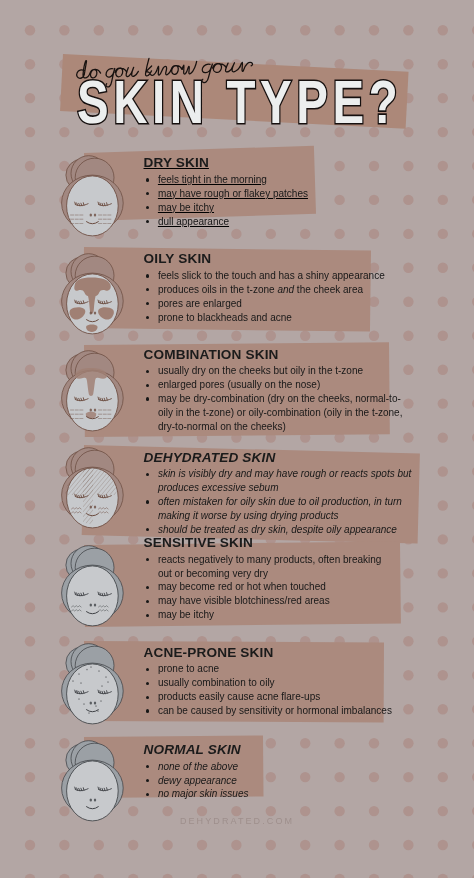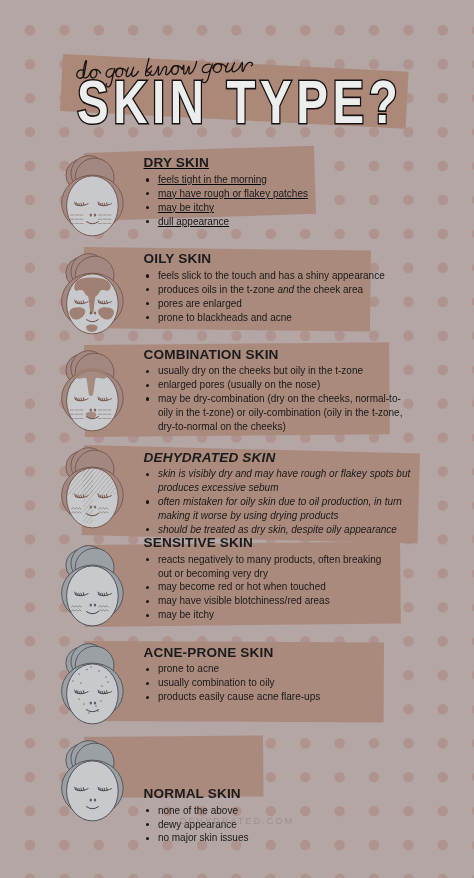--- a/index.html
+++ b/index.html
@@ -610,21 +610,21 @@
             <line x1="48.10" y1="52.90" x2="47.00" y2="50.30" stroke="#6b4c40" stroke-width="0.9" stroke-linecap="round"></line>
             <line x1="50.20" y1="52.80" x2="49.20" y2="50.20" stroke="#6b4c40" stroke-width="0.9" stroke-linecap="round"></line>
             <line x1="52.30" y1="52.20" x2="51.60" y2="49.70" stroke="#6b4c40" stroke-width="0.9" stroke-linecap="round"></line>
             <ellipse cx="35.8" cy="61.9" rx="1.2" ry="1.5" fill="#6b4c40" opacity="0.8"></ellipse>
             <ellipse cx="40.0" cy="61.9" rx="1.2" ry="1.5" fill="#6b4c40" opacity="0.8"></ellipse>
             <path d="M31.5,68.7 Q37.4,73.0 43.3,68.7" fill="none" stroke="#6b4c40" stroke-width="1.0" stroke-linecap="round"></path>
           </svg></div>
         <div class="txt" style="left:143.5px;top:450.5px;width:272px;font-style:italic;">
           <div class="head">DEHYDRATED SKIN</div>
           <ul class="bul">
-            <li>skin is visibly dry and may have rough or flakey spots but produces excessive sebum</li>
+            <li>skin is visibly dry and may have rough or reacts spots but produces excessive sebum</li>
             <li>often mistaken for oily skin due to oil production, in turn making it worse by using drying products</li>
             <li>should be treated as dry skin, despite oily appearance</li>
           </ul>
         </div>
       </div>
       <div class="section" style="top: 0px;">
         <div class="tanbox" style="left:84px;top:545.2px;width:315.6px;height:82px;transform:rotate(-0.65deg);transform-origin:0 0;"></div>
         <div class="face" style="top:543.2px;"><svg width="76" height="92" viewBox="0 0 76 92">
             <circle cx="26.9" cy="22.1" r="16.0" fill="#9ba0a5" stroke="#3f4246" stroke-width="0.75"></circle>
             <circle cx="33.7" cy="20.4" r="17.7" fill="#9ba0a5" stroke="#3f4246" stroke-width="0.75"></circle>
@@ -701,20 +701,21 @@
             <ellipse cx="35.8" cy="61.9" rx="1.2" ry="1.5" fill="#3f4246" opacity="0.8"></ellipse>
             <ellipse cx="40.0" cy="61.9" rx="1.2" ry="1.5" fill="#3f4246" opacity="0.8"></ellipse>
             <path d="M31.5,68.7 Q37.4,73.0 43.3,68.7" fill="none" stroke="#3f4246" stroke-width="1.0" stroke-linecap="round"></path>
           </svg></div>
         <div class="txt" style="left:143.5px;top:645.7px;width:260px;">
           <div class="head">ACNE-PRONE SKIN</div>
           <ul class="bul">
             <li>prone to acne</li>
             <li>usually combination to oily</li>
             <li>products easily cause acne flare-ups</li>
+            <li>can be caused by sensitivity or hormonal imbalances</li>
           </ul>
         </div>
       </div>
       <div class="section" style="top: 0px;">
         <div class="tanbox" style="left:84px;top:737.2px;width:179.4px;height:61px;transform:rotate(-0.48deg);transform-origin:0 0;"></div>
         <div class="face" style="top:737.9px;"><svg width="76" height="92" viewBox="0 0 76 92">
             <circle cx="26.9" cy="22.1" r="16.0" fill="#9ba0a5" stroke="#3f4246" stroke-width="0.75"></circle>
             <circle cx="33.7" cy="20.4" r="17.7" fill="#9ba0a5" stroke="#3f4246" stroke-width="0.75"></circle>
             <circle cx="39.6" cy="24.6" r="19.4" fill="#9ba0a5" stroke="#3f4246" stroke-width="0.75"></circle>
             <ellipse cx="37.4" cy="50.1" rx="30.8" ry="28.0" fill="#9ba0a5" stroke="#3f4246" stroke-width="0.75"></ellipse>
@@ -728,21 +729,21 @@
             <path d="M43.2,51.2 C45,53 50.800000000000004,53.5 56.4,50.7" fill="none" stroke="#3f4246" stroke-width="0.9" stroke-linecap="round"></path>
             <line x1="44.20" y1="51.70" x2="43.00" y2="49.10" stroke="#3f4246" stroke-width="0.9" stroke-linecap="round"></line>
             <line x1="46.10" y1="52.50" x2="44.90" y2="49.90" stroke="#3f4246" stroke-width="0.9" stroke-linecap="round"></line>
             <line x1="48.10" y1="52.90" x2="47.00" y2="50.30" stroke="#3f4246" stroke-width="0.9" stroke-linecap="round"></line>
             <line x1="50.20" y1="52.80" x2="49.20" y2="50.20" stroke="#3f4246" stroke-width="0.9" stroke-linecap="round"></line>
             <line x1="52.30" y1="52.20" x2="51.60" y2="49.70" stroke="#3f4246" stroke-width="0.9" stroke-linecap="round"></line>
             <ellipse cx="35.8" cy="61.9" rx="1.2" ry="1.5" fill="#3f4246" opacity="0.8"></ellipse>
             <ellipse cx="40.0" cy="61.9" rx="1.2" ry="1.5" fill="#3f4246" opacity="0.8"></ellipse>
             <path d="M31.5,68.7 Q37.4,73.0 43.3,68.7" fill="none" stroke="#3f4246" stroke-width="1.0" stroke-linecap="round"></path>
           </svg></div>
-        <div class="txt" style="left:143.5px;top:787px;width:260px;">
+        <div class="txt" style="left:143.5px;top:743px;width:260px;font-style:italic;">
           <div class="head">NORMAL SKIN</div>
           <ul class="bul">
             <li>none of the above</li>
             <li>dewy appearance</li>
             <li>no major skin issues</li>
           </ul>
         </div>
       </div>
     </div>
 

